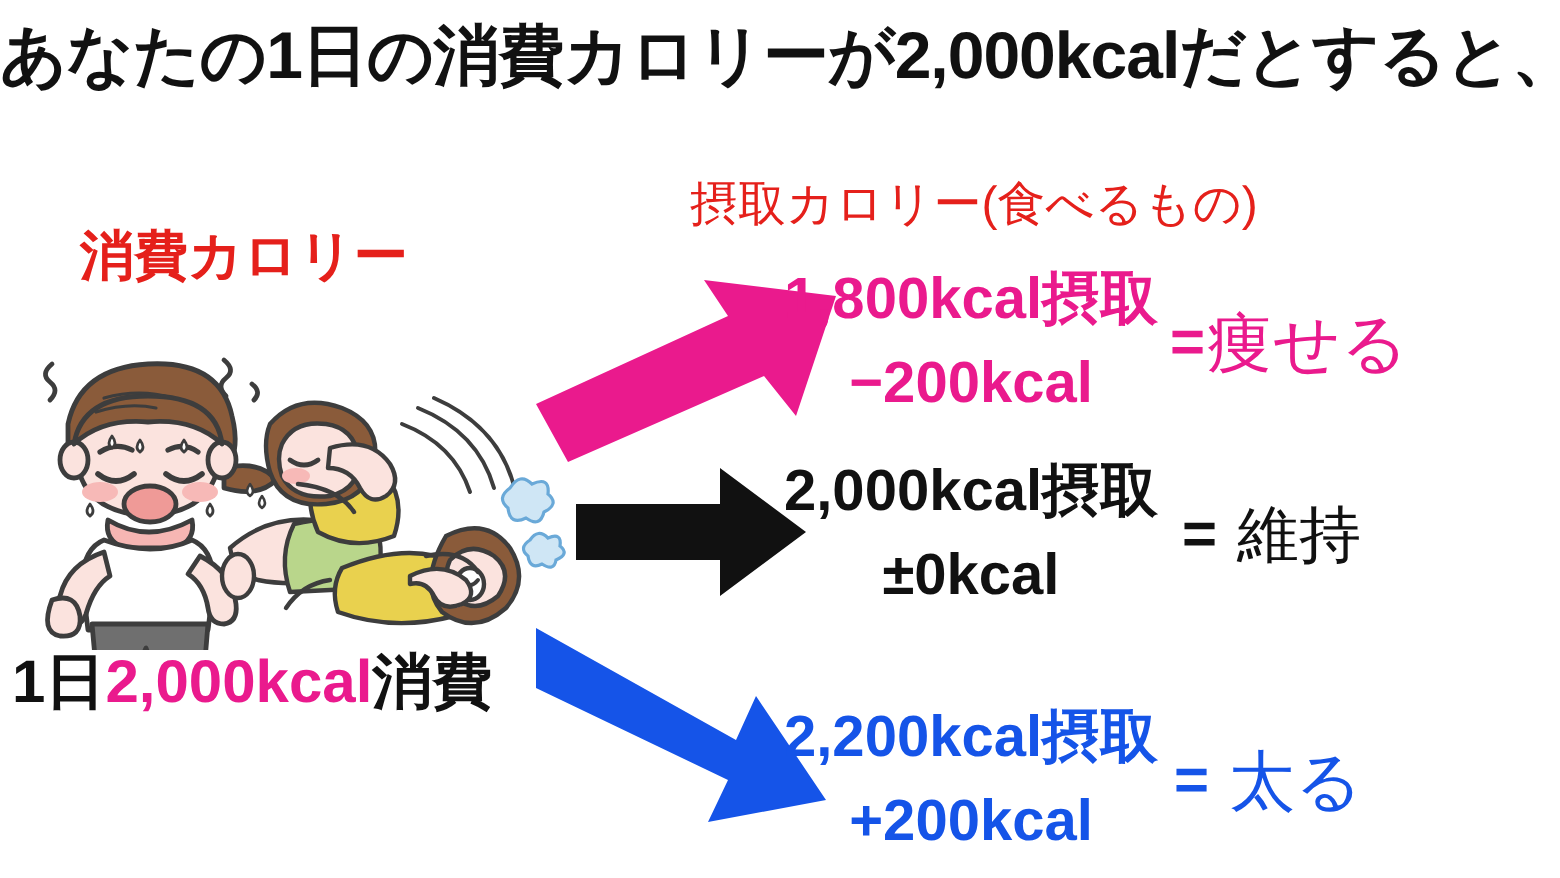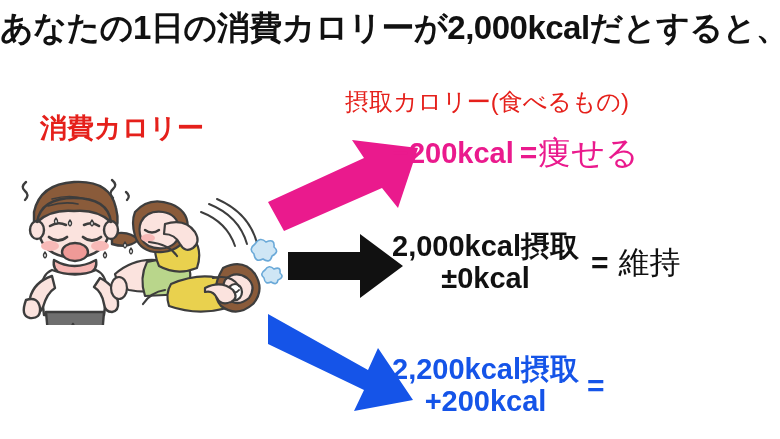--- a/index.html
+++ b/index.html
@@ -118,21 +118,21 @@
   #row-maintain .intake { font-size: 29px; }
   #row-maintain .eq { font-size: 30px; margin: 0 10px 0 12px; }
   #row-maintain .outcome { font-size: 31px; line-height: 1.22; }
 
   
   #row-gain { left: 392px; top: 355px; color: #1554e8; }
   #row-gain .intake { font-size: 29px; justify-content: center; }
   #row-gain .eq { font-size: 30px; margin: 0 10px 0 8px; }
   #row-gain .outcome { font-size: 33px; }
 
-  .line2 { margin-top: 2px; }
+  .line2 { margin-top: 12px; }
 </style>
 </head>
 <body>
 
 <div class="canvas">
 
   <div id="title">あなたの1日の消費カロリーが2,000kcalだとすると、</div>
 
   <div id="burn-caption">消費カロリー</div>
   <div id="intake-caption">摂取カロリー(食べるもの)</div>
@@ -256,20 +256,21 @@
   </div>
 
   <div class="arrow" id="arrow-gain">
     <svg viewBox="0 0 152 97" width="152" height="97" aria-hidden="true">
       <path d="M0 0 L100 56 L110 34 L145 86 L86 97 L96 76 L0 30 Z" fill="#1554e8"></path>
     </svg>
   </div>
 
   <div class="row" id="row-lose">
     <span class="intake">
+      <span>1,800kcal摂取</span>
       <span class="line2">−200kcal</span>
     </span>
     <span class="eq">=</span>
     <span class="outcome">
       <span>痩せる</span>
     </span>
   </div>
 
   <div class="row" id="row-maintain">
     <span class="intake">
@@ -281,16 +282,22 @@
       <span>維持</span>
     </span>
   </div>
 
   <div class="row" id="row-gain">
     <span class="intake">
       <span>2,200kcal摂取</span>
       <span class="line2">+200kcal</span>
     </span>
     <span class="eq">=</span>
-  </div>
-
+    <span class="outcome">
+      <span>太る</span>
+    </span>
+  </div>
+
+  <div id="burn-total">
+    <span>1日</span><span class="accent">2,000kcal</span><span>消費</span>
+  </div>
 
 </div>
 
 </body></html>

